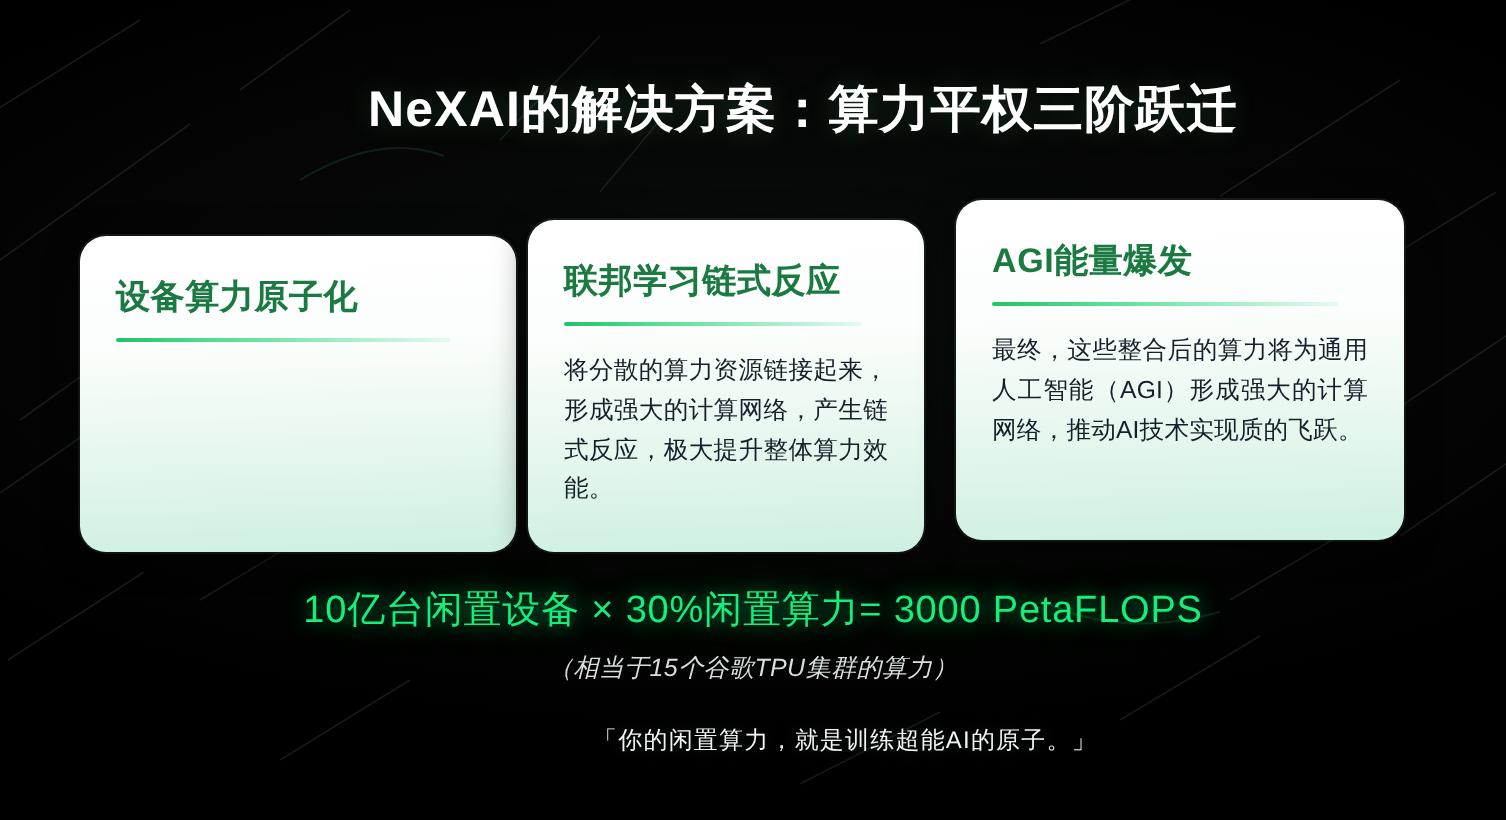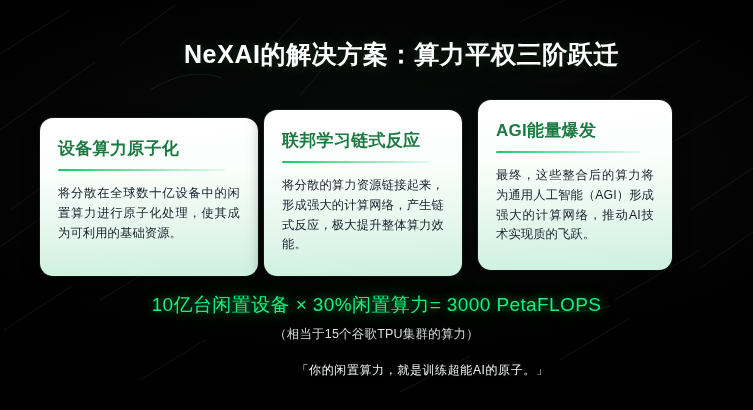--- a/index.html
+++ b/index.html
@@ -49,21 +49,21 @@
     position: absolute;
     border-radius: 13px;
     box-sizing: border-box;
     padding: 22px 18px 16px 18px;
     background: linear-gradient(178deg, #ffffff 0%, #fbfefc 34%, #e3f6ec 72%, #cdf0e0 100%);
     box-shadow: 0 3px 16px rgba(0,0,0,0.55), 0 0 0 1px rgba(200,255,225,0.10);
     overflow: hidden;
   }
   .card-1 { left: 0px;   top: 22px;  width: 218px; height: 158px; }
   .card-2 { left: 224px; top: 14px;  width: 198px; height: 166px; }
-  .card-3 { left: 438px; top: 4px;   width: 194px; height: 170px; }
+  .card-3 { left: 438px; top: 4px;   width: 224px; height: 170px; }
 
   .card-title {
     color: #1b7a42;
     font-size: 17px;
     font-weight: bold;
     letter-spacing: 0.3px;
     line-height: 1.1;
     margin: 0;
     white-space: nowrap;
   }
@@ -99,20 +99,21 @@
   .formula-note {
     position: absolute;
     top: 326px;
     left: 0;
     width: 100%;
     text-align: center;
     color: #d7dedb;
     font-size: 12.5px;
     letter-spacing: 0.2px;
     white-space: nowrap;
+    font-style: italic;
   }
   .quote {
     position: absolute;
     top: 362px;
     left: 0;
     width: 100%;
     text-align: center;
     color: #f2f5f3;
     font-size: 12px;
     letter-spacing: 0.6px;
@@ -153,21 +154,20 @@
     </g>
   </svg>
 
   <div class="title">NeXAI的解决方案：算力平权三阶跃迁</div>
 
   <div class="cards">
 
     <div class="card card-1">
       <div class="card-title">设备算力原子化</div>
       <div class="card-divider"></div>
-      <div class="card-body">将分散在全球数十亿设备中的闲置算力进行原子化处理，使其成为可利用的基础资源。</div>
     </div>
 
     <div class="card card-2">
       <div class="card-title">联邦学习链式反应</div>
       <div class="card-divider"></div>
       <div class="card-body">将分散的算力资源链接起来，形成强大的计算网络，产生链式反应，极大提升整体算力效能。</div>
     </div>
 
     <div class="card card-3">
       <div class="card-title">AGI能量爆发</div>

